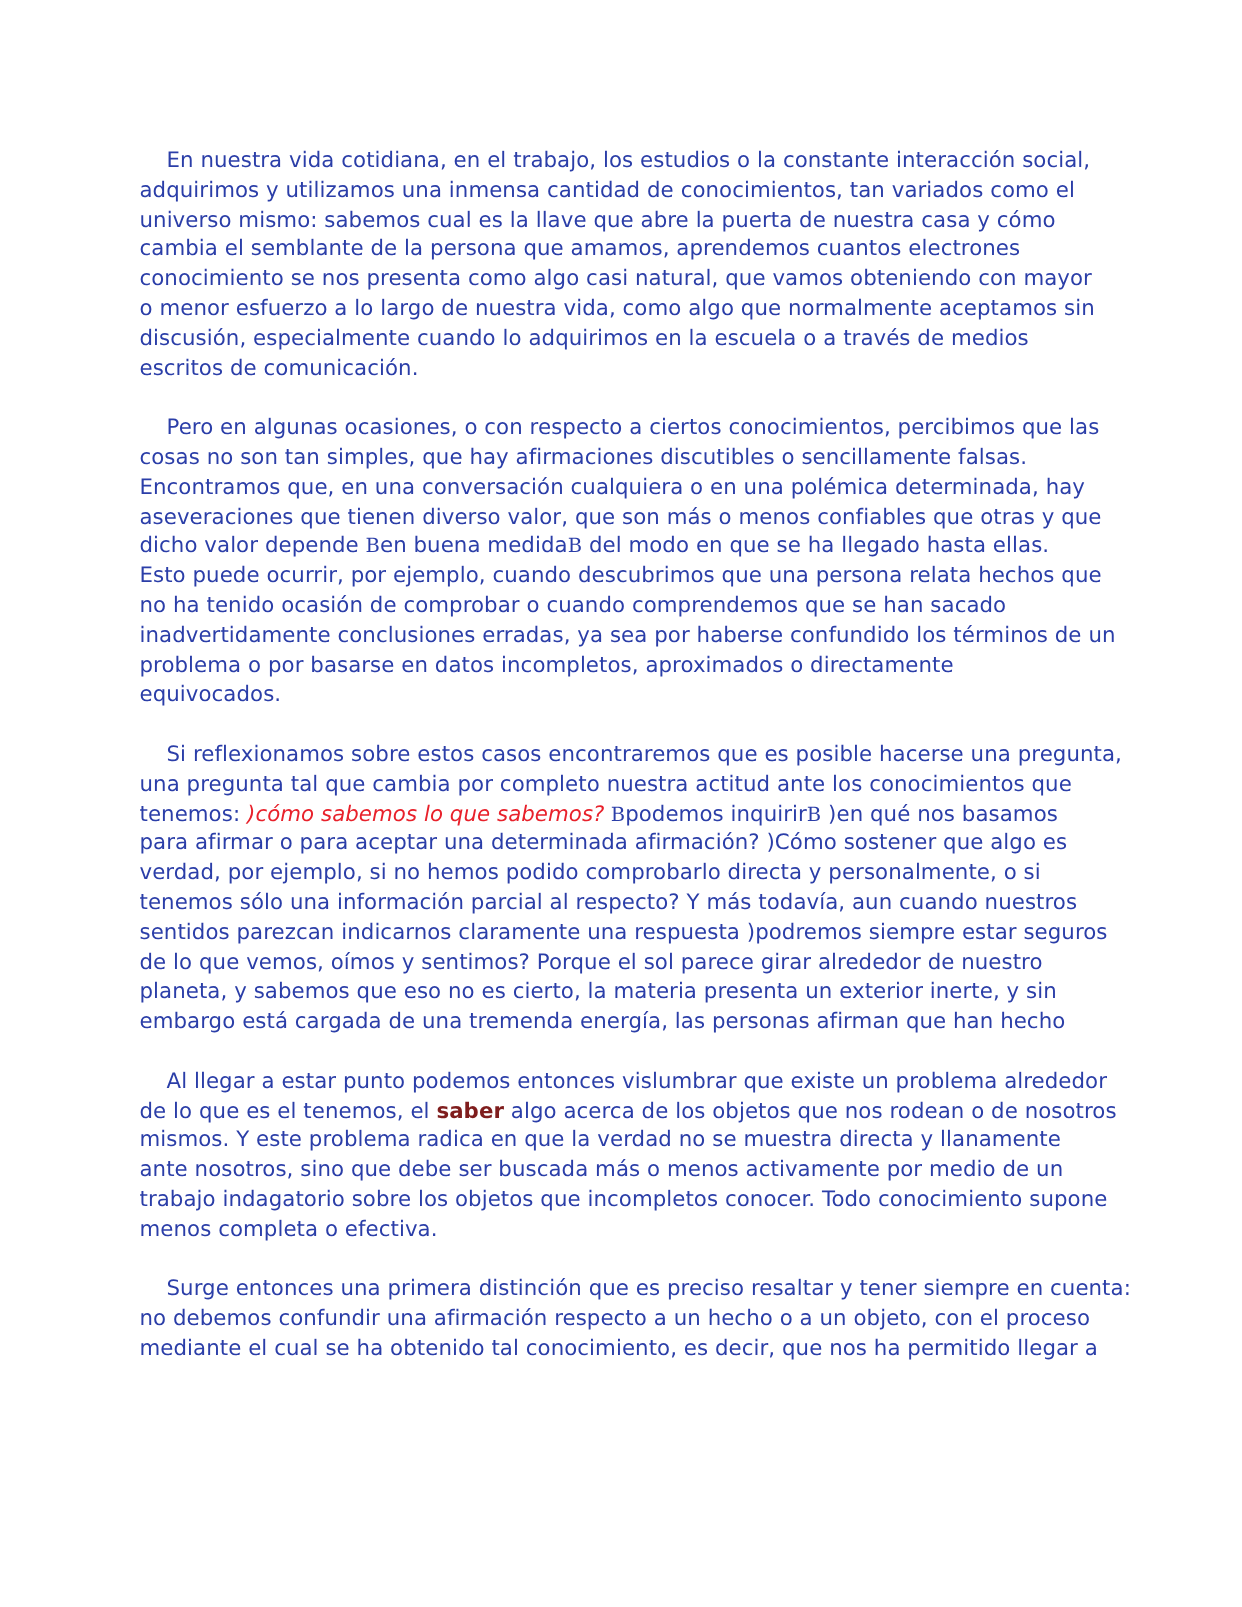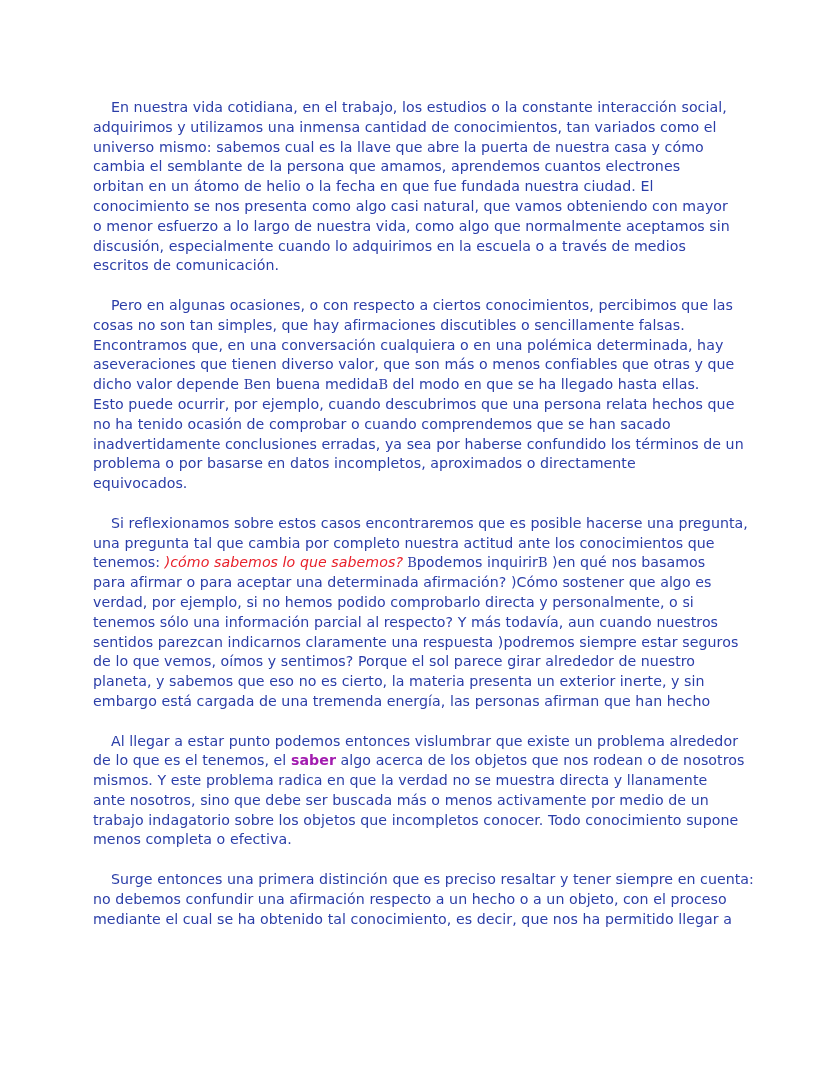--- a/index.html
+++ b/index.html
@@ -29,21 +29,21 @@
     }
     .line {
       display: block;
       white-space: nowrap;
       margin-left: 32px;
     }
     .indent {
       padding-left: 18px;
     }
     .hl-red {
-      color: #a21caf;
+      color: #7f1d1d;
       font-weight: bold;
     }
     .hl-red-italic {
       color: #e8212b;
       font-weight: normal;
       font-style: italic;
     }
     .serif-mark {
       font-family: "DejaVu Serif", serif;
       font-size: 13px;
@@ -52,21 +52,20 @@
 </head>
 <body>
 
 <div class="page">
 
   <div class="para">
     <span class="line indent">En nuestra vida cotidiana, en el trabajo, los estudios o la constante interacción social,</span>
     <span class="line">adquirimos y utilizamos una inmensa cantidad de conocimientos, tan variados como el</span>
     <span class="line">universo mismo: sabemos cual es la llave que abre la puerta de nuestra casa y cómo</span>
     <span class="line">cambia el semblante de la persona que amamos, aprendemos cuantos electrones</span>
-    <span class="line">orbitan en un átomo de helio o la fecha en que fue fundada nuestra ciudad. El</span>
     <span class="line">conocimiento se nos presenta como algo casi natural, que vamos obteniendo con mayor</span>
     <span class="line">o menor esfuerzo a lo largo de nuestra vida, como algo que normalmente aceptamos sin</span>
     <span class="line">discusión, especialmente cuando lo adquirimos en la escuela o a través de medios</span>
     <span class="line">escritos de comunicación.</span>
   </div>
 
   <div class="para">
     <span class="line indent">Pero en algunas ocasiones, o con respecto a ciertos conocimientos, percibimos que las</span>
     <span class="line">cosas no son tan simples, que hay afirmaciones discutibles o sencillamente falsas.</span>
     <span class="line">Encontramos que, en una conversación cualquiera o en una polémica determinada, hay</span>

